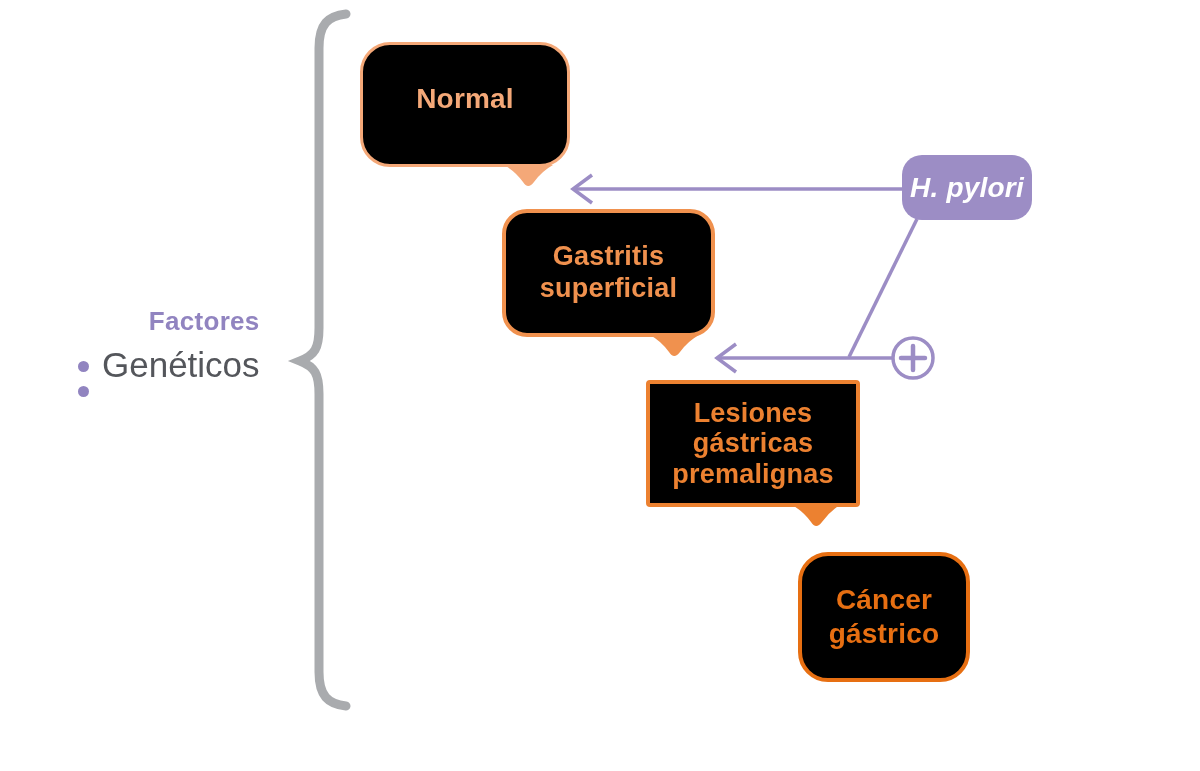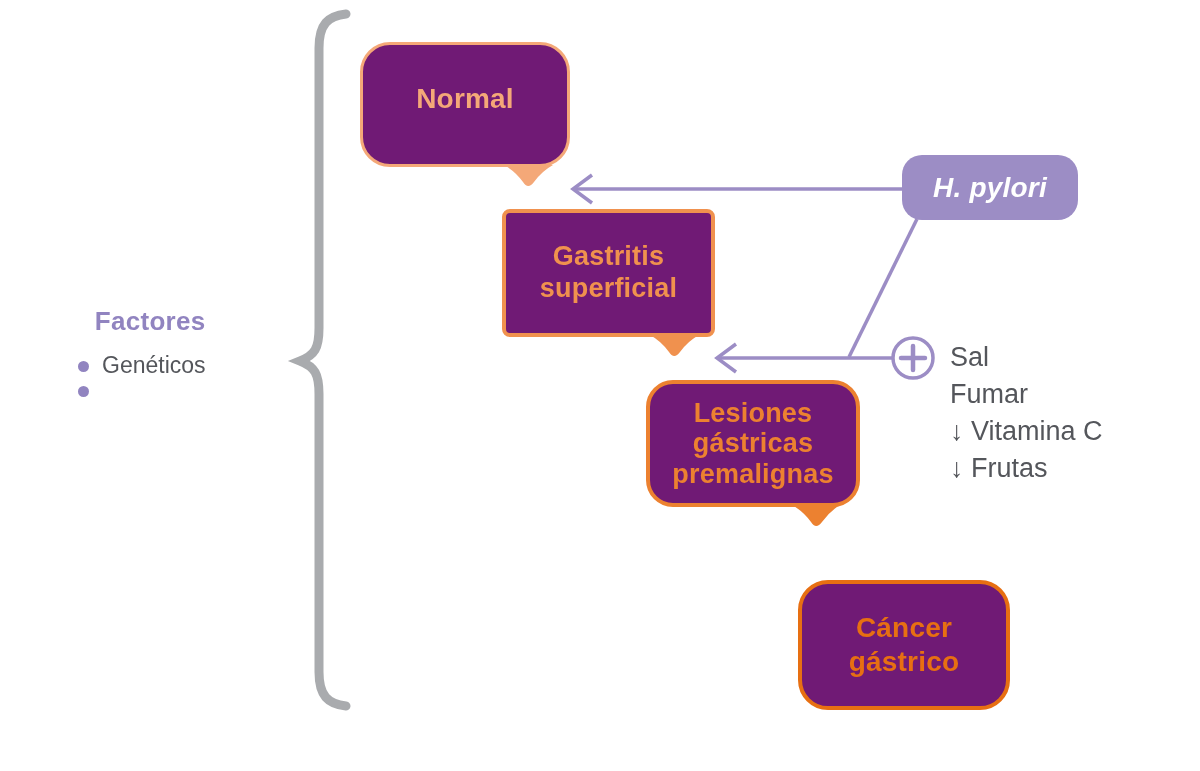--- a/index.html
+++ b/index.html
@@ -9,65 +9,65 @@
     height: 771px;
     background: #ffffff;
     overflow: hidden;
     font-family: "Liberation Sans", "DejaVu Sans", sans-serif;
   }
 
   
   .stage {
     position: absolute;
     box-sizing: border-box;
-    background: #701a75;
+    background: #000000;
     display: flex;
     align-items: center;
     justify-content: center;
     text-align: center;
     font-weight: bold;
     white-space: pre-line;
     z-index: 1;
     letter-spacing: 0.2px;
   }
   #box-normal {
     left: 360px; top: 42px; width: 210px; height: 125px;
     border: 3px solid var(--normal); color: var(--normal);
     border-radius: 30px; font-size: 28px; padding-bottom: 12px;
   }
   #box-gastritis {
     left: 502px; top: 209px; width: 213px; height: 128px;
     border: 4px solid var(--gastritis); color: var(--gastritis);
-    border-radius: 8px; font-size: 27px; line-height: 1.18;
+    border-radius: 25px; font-size: 27px; line-height: 1.18;
   }
   #box-lesiones {
     left: 646px; top: 380px; width: 214px; height: 127px;
     border: 4px solid var(--lesiones); color: var(--lesiones);
-    border-radius: 27px; font-size: 27px; line-height: 1.13;
+    border-radius: 4px; font-size: 27px; line-height: 1.13;
   }
   #box-cancer {
-    left: 798px; top: 580px; width: 212px; height: 130px;
+    left: 798px; top: 552px; width: 172px; height: 130px;
     border: 4px solid var(--cancer); color: var(--cancer);
     border-radius: 30px; font-size: 28px; line-height: 1.2;
   }
   #box-hpylori {
-    left: 902px; top: 155px; width: 176px; height: 65px;
+    left: 902px; top: 155px; width: 130px; height: 65px;
     background: var(--purple); color: #ffffff;
     border-radius: 20px; font-size: 28px; font-style: italic;
   }
 
   
   .factors { position: absolute; left: 78px; top: 306px; z-index: 1; text-align: right; }
   .factors-title {
     color: var(--purple-text); font-size: 26px; font-weight: bold;
     margin-bottom: 9px; letter-spacing: 0.3px;
   }
   .factor-item {
     display: flex; align-items: center; gap: 13px;
-    font-size: 23px; color: var(--gray-text); line-height: 38px;
+    font-size: 35px; color: var(--gray-text); line-height: 38px;
   }
   .bullet {
     width: 11px; height: 11px; border-radius: 50%;
     background: var(--purple-text); flex: none; margin-top: 2px;
   }
 
   
   .cofactors {
     position: absolute; left: 950px; top: 339px; z-index: 1;
     font-size: 27px; color: var(--gray-text); line-height: 37px;
@@ -107,26 +107,20 @@
   <div class="stage" id="box-gastritis">Gastritis
 superficial</div>
   <div class="stage" id="box-lesiones">Lesiones
 gástricas
 premalignas</div>
   <div class="stage" id="box-cancer">Cáncer
 gástrico</div>
 
   <div class="stage" id="box-hpylori">H. pylori</div>
 
-  <div class="cofactors">
-    <div>Sal</div>
-    <div>Fumar</div>
-    <div>↓ Vitamina C</div>
-    <div>↓ Frutas</div>
-  </div>
 
   <svg class="connectors" viewBox="0 0 1200 771">
 
     <path class="brace" d="M 346 14 C 328 16 319 24 319 48
              L 319 328 C 319 348 315 355 300 361
              C 315 367 319 374 319 394
              L 319 672 C 319 696 328 704 346 706"></path>
 
     <path class="tail-normal" d="M 504 165 L 553 165 Q 542 171 534 182 Q 528 190 523 182 Q 515 171 504 165 Z"></path>
     <path class="tail-gastritis" d="M 650 335 L 699 335 Q 688 341 680 352 Q 674 360 669 352 Q 661 341 650 335 Z"></path>

